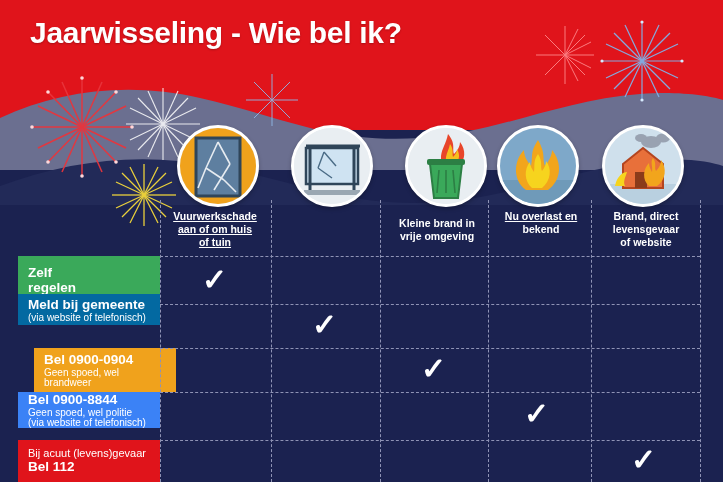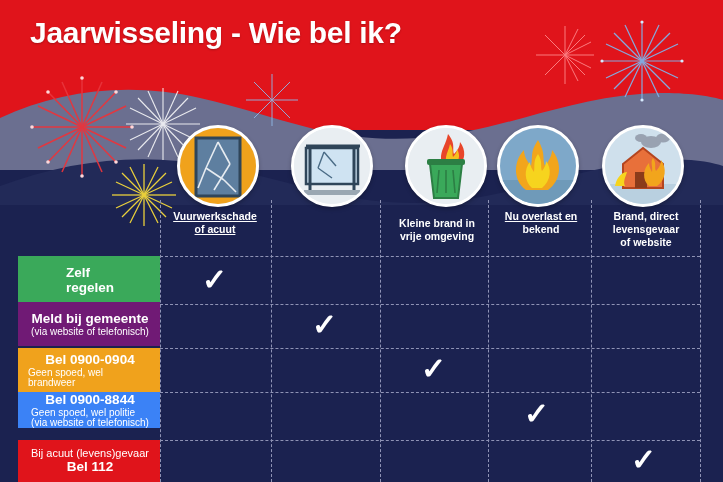--- a/index.html
+++ b/index.html
@@ -41,21 +41,21 @@
   .colhead{
     position:absolute;width:108px;color:#ffffff;font-size:10.5px;
     font-weight:bold;line-height:13px;text-align:center;
   }
   .colhead u{text-decoration:underline;}
 
   
   .rowlabel{
     position:absolute;left:18px;width:142px;
     color:#ffffff;padding:4px 8px 4px 10px;
-    box-sizing:border-box;display:flex;flex-direction:column;justify-content:center;align-items:center;
+    box-sizing:border-box;display:flex;flex-direction:column;justify-content:center;
   }
   .rowlabel .main{font-size:13.5px;font-weight:bold;line-height:15px;}
   .rowlabel .sub{font-size:10px;line-height:10px;font-weight:normal;margin-top:1px;}
   .rowlabel .pre{font-size:11px;line-height:10px;font-weight:normal;margin-bottom:1px;}
 
   
   .gridline{position:absolute;border:0;}
   .vline{border-left:1px dashed #8f93b5;}
   .hline{border-top:1px dashed #8f93b5;}
 
@@ -295,21 +295,22 @@
       </g>
       <path d="M18,36 L38,20 L58,36 L58,60 L18,60 Z" fill="#e8703a" stroke="#b4451f" stroke-width="2"></path>
       <rect x="30" y="44" width="12" height="16" fill="#8b3b1a"></rect>
       <path d="M48,30 C52,36 49,39 51,43 C55,39 56,35 56,32 C62,40 61,52 52,58 L44,58 C37,52 38,41 44,35 C44,39 46,42 47,44 C48,38 45,34 48,30 Z" fill="#f2a51c"></path>
       <path d="M10,58 C12,48 18,44 22,44 C20,50 18,54 20,58 Z" fill="#f6d41e"></path>
     </svg>
   </div>
 
   <div class="colhead" style="left:161px;top:210px;text-decoration:underline;">
     <div>Vuurwerkschade</div>
-    <div>of acuut</div>
+    <div>aan of om huis</div>
+    <div>of tuin</div>
   </div>
 
 
   <div class="colhead" style="left:383px;top:217px;">
     <div>Kleine brand in</div>
     <div>vrije omgeving</div>
   </div>
 
   <div class="colhead" style="left:487px;top:210px;">
     <div><u>Nu overlast en</u></div>
@@ -319,26 +320,26 @@
   <div class="colhead" style="left:592px;top:210px;">
     <div>Brand, direct</div>
     <div>levensgevaar</div>
     <div>of website</div>
   </div>
 
   <div class="rowlabel" style="top:256px;height:48px;background:#3aa95a;">
     <div class="main">Zelf<br>regelen</div>
   </div>
 
-  <div class="rowlabel" style="top:302px;height:44px;background:#701a75;">
+  <div class="rowlabel" style="top:294px;height:31px;background:#0369a1;">
     <div class="main">Meld bij gemeente</div>
     <div class="sub">(via website of telefonisch)</div>
   </div>
 
-  <div class="rowlabel" style="top:348px;height:44px;background:#f0a21c;">
+  <div class="rowlabel" style="top:348px;height:44px;background:#f0a21c;margin-left:16px;">
     <div class="main">Bel 0900-0904</div>
     <div class="sub">Geen spoed, wel brandweer</div>
   </div>
 
   <div class="rowlabel" style="top:392px;height:36px;background:#3b82f6;">
     <div class="main">Bel 0900-8844</div>
     <div class="sub">Geen spoed, wel politie<br>(via website of telefonisch)</div>
   </div>
 
   <div class="rowlabel" style="top:440px;height:42px;background:#e0141b;">

